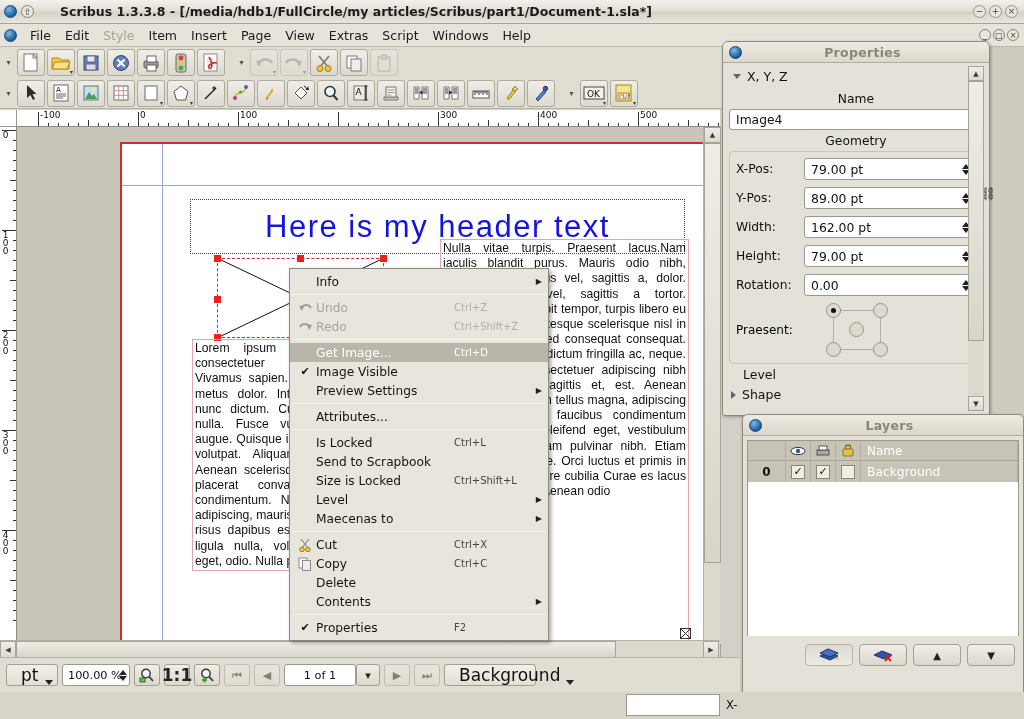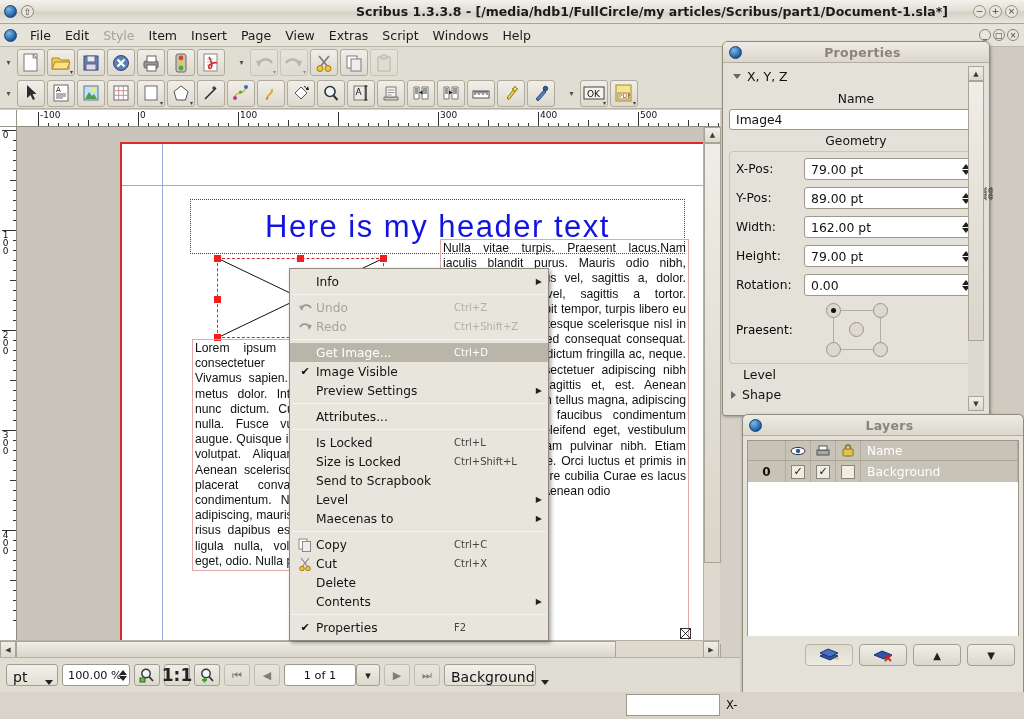--- a/index.html
+++ b/index.html
@@ -14,21 +14,21 @@
 
   
   .titlebar {
     position: absolute; left: 0; top: 0; width: 1024px; height: 24px;
     background: linear-gradient(to bottom, #f3f1ec 0%, #e2dfd6 45%, #d6d2c6 55%, #e9e6de 100%);
     border-bottom: 1px solid #a9a395;
     display: flex; align-items: center;
   }
   .tb-left { display: flex; align-items: center; gap: 4px; padding-left: 4px; width: 60px; }
   .tb-title {
-    flex: 1; text-align: right; font-weight: bold; font-size: 12.5px; color: #1a1a1a;
+    flex: 1; text-align: left; font-weight: bold; font-size: 12.5px; color: #1a1a1a;
     white-space: nowrap; overflow: hidden;
   }
   .tb-right { display: flex; align-items: center; gap: 3px; padding-right: 6px; width: 76px; justify-content: flex-end;}
   .wbtn {
     width: 13px; height: 13px; border-radius: 50%;
     border: 1px solid #8d8madd; background: #e8e5dd;
     display: inline-flex; align-items: center; justify-content: center;
     font-size: 9px; line-height: 1; color: #444; border: 1px solid #9a9488;
   }
   .orb {
@@ -255,21 +255,21 @@
 
   
   .statusbar {
     position: absolute; left: 0; top: 657px; width: 740px; height: 35px;
     background: #e0ddd3; border-top: 1px solid #b6b1a4;
     display: flex; align-items: center; padding-left: 6px; gap: 4px;
   }
   .combo {
     height: 22px; background: linear-gradient(to bottom,#f2f0ea,#e2dfd5);
     border: 1px solid #a59f92; border-radius: 3px;
-    display: flex; align-items: flex-end; padding: 0 4px 0 6px; font-size: 14px; color: #111;
+    display: flex; align-items: flex-end; padding: 0 4px 0 14px; font-size: 17px; color: #111;
   }
   .combo .cv { flex: 1; white-space: nowrap; }
   .combo .carr { margin-left: 6px; width:0;height:0;border-left:4px solid transparent;border-right:4px solid transparent;border-top:5px solid #222; }
   .sbtn {
     height: 22px; min-width: 24px; border: 1px solid #a59f92; border-radius: 3px;
     background: linear-gradient(to bottom,#f0eee8,#dcd8cd);
     display: flex; align-items: center; justify-content: center; font-size: 11px; color:#222;
   }
   .sbtn.dis { opacity: .5; }
   .spinbox-w {
@@ -803,61 +803,61 @@
           <span class="ctx-accel"></span>
         </div>
         <div class="ctxsep"></div>
         <div class="ctxrow">
           <span class="ctx-ico"></span>
           <span class="ctx-label">Is Locked</span>
           <span class="ctx-accel">Ctrl+L</span>
         </div>
         <div class="ctxrow">
           <span class="ctx-ico"></span>
+          <span class="ctx-label">Send to Scrapbook</span>
+          <span class="ctx-accel"></span>
+        </div>
+        <div class="ctxrow">
+          <span class="ctx-ico"></span>
           <span class="ctx-label">Size is Locked</span>
           <span class="ctx-accel">Ctrl+Shift+L</span>
-        </div>
-        <div class="ctxrow">
-          <span class="ctx-ico"></span>
-          <span class="ctx-label">Send to Scrapbook</span>
-          <span class="ctx-accel"></span>
         </div>
         <div class="ctxrow">
           <span class="ctx-ico"></span>
           <span class="ctx-label">Level</span>
           <span class="ctx-accel"></span>
           <span class="ctx-sub">▶</span>
         </div>
         <div class="ctxrow">
           <span class="ctx-ico"></span>
           <span class="ctx-label">Maecenas to</span>
           <span class="ctx-accel"></span>
           <span class="ctx-sub">▶</span>
         </div>
         <div class="ctxsep"></div>
-        <div class="ctxrow">
-          <span class="ctx-ico">
-            <svg width="15" height="14">
-              <rect x="1" y="1" width="8" height="10" fill="#fff" stroke="#8a8a8a"></rect>
-              <rect x="4.5" y="3.5" width="8" height="10" fill="#ededed" stroke="#8a8a8a"></rect>
-            </svg>
-          </span>
-          <span class="ctx-label">Copy</span>
-          <span class="ctx-accel">Ctrl+C</span>
-        </div>
         <div class="ctxrow">
           <span class="ctx-ico">
             <svg width="15" height="14">
               <path d="M3 1l7 9M11 1L4 10" stroke="#8a8a8a" stroke-width="1.2" fill="none"></path>
               <circle cx="4" cy="11.5" r="2.3" fill="#f2c33c" stroke="#a07c14"></circle>
               <circle cx="10" cy="11.5" r="2.3" fill="#f2c33c" stroke="#a07c14"></circle>
             </svg>
           </span>
           <span class="ctx-label">Cut</span>
           <span class="ctx-accel">Ctrl+X</span>
+        </div>
+        <div class="ctxrow">
+          <span class="ctx-ico">
+            <svg width="15" height="14">
+              <rect x="1" y="1" width="8" height="10" fill="#fff" stroke="#8a8a8a"></rect>
+              <rect x="4.5" y="3.5" width="8" height="10" fill="#ededed" stroke="#8a8a8a"></rect>
+            </svg>
+          </span>
+          <span class="ctx-label">Copy</span>
+          <span class="ctx-accel">Ctrl+C</span>
         </div>
         <div class="ctxrow">
           <span class="ctx-ico"></span>
           <span class="ctx-label">Delete</span>
           <span class="ctx-accel"></span>
         </div>
         <div class="ctxrow">
           <span class="ctx-ico"></span>
           <span class="ctx-label">Contents</span>
           <span class="ctx-accel"></span>

